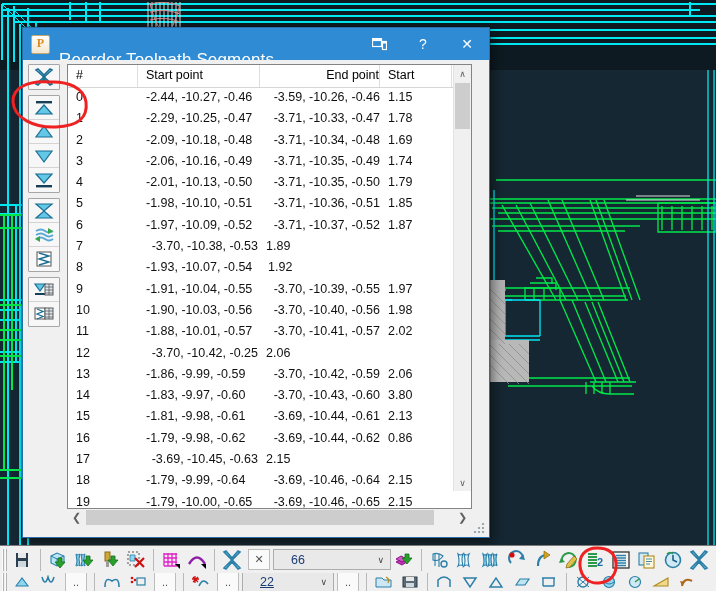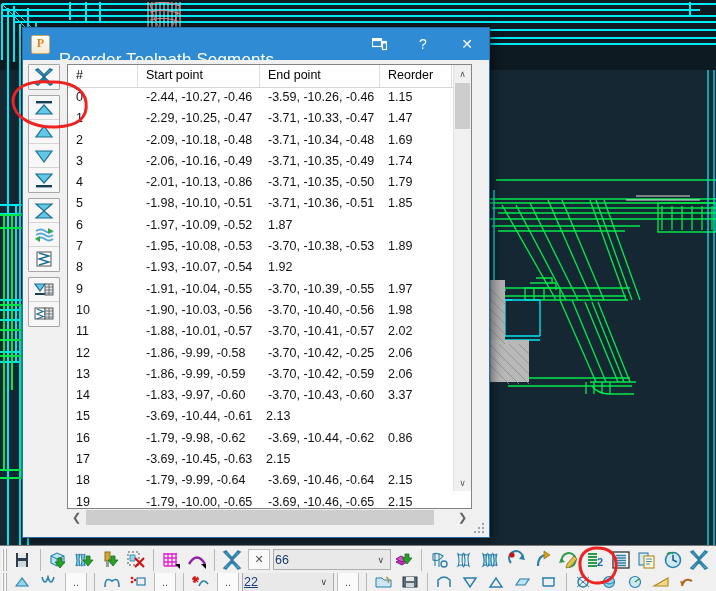--- a/index.html
+++ b/index.html
@@ -55,21 +55,21 @@
   #list-head{
     height:23px;background:#fff;border-bottom:1px solid #d6d6d6;display:flex;
     font-size:12.5px;color:#000;box-sizing:border-box;
   }
   #list-head .hcell{
     border-right:1px solid #dedede;padding:3px 0 0 8px;box-sizing:border-box;
     white-space:nowrap;overflow:hidden;cursor:default;
   }
   .c-idx{width:70px;}
   .c-sp{width:122px;}
-  .c-ep{width:120px;}
+  .c-ep{width:120px;text-align:right;}
   .c-len{width:72px;}
   .c-extra{flex:1 1 auto;border-right:none !important;}
 
   #rows{position:absolute;left:0;top:23px;right:0;bottom:0;overflow:hidden;background:#fff;}
   .row{display:flex;height:21.3px;font-size:12.5px;color:#111;align-items:flex-start;cursor:default;}
   .row .cell{padding:2px 0 0 8px;box-sizing:border-box;white-space:nowrap;overflow:hidden;}
 
   
   #vscroll{position:absolute;right:0;top:0;width:17px;bottom:17px;background:#f0f0f0;border-left:1px solid #e2e2e2;}
   .sb-arrow{width:17px;height:17px;display:flex;align-items:center;justify-content:center;color:#606060;font-size:9px;cursor:default;}
@@ -85,21 +85,21 @@
   #bottom-bars{position:absolute;left:0;top:545px;width:716px;height:46px;background:#f0f0f0;
                border-top:1px solid #7a7a7a;box-sizing:border-box;}
   .tbrow{height:27px;display:flex;align-items:center;padding-left:2px;box-sizing:border-box;}
   .tbrow2{height:18px;overflow:hidden;}
   .tbtn{width:26px;height:25px;display:flex;align-items:center;justify-content:center;cursor:default;flex:0 0 auto;}
   .tsep{width:1px;height:22px;background:#b9b9b9;margin:0 4px;flex:0 0 auto;}
   .grip{width:6px;height:22px;flex:0 0 auto;margin-right:2px;
         background:repeating-linear-gradient(to right,#ffffff 0 1px,#9d9d9d 1px 2px,transparent 2px 3px);
         opacity:.75;}
   .combo{width:118px;height:21px;background:#e9e9e9;border:1px solid #adadad;display:flex;align-items:center;
-         font-size:12.5px;color:#1a3d73;padding-left:1px;box-sizing:border-box;position:relative;cursor:default;flex:0 0 auto;}
+         font-size:12.5px;color:#1a3d73;padding-left:17px;box-sizing:border-box;position:relative;cursor:default;flex:0 0 auto;}
   .combo .chev{position:absolute;right:6px;color:#444;font-size:9px;}
   .combo.small{width:92px;text-decoration:underline;}
   .xclose{width:20px;height:19px;border:1px solid #bdbdbd;background:#fafafa;font-size:11px;color:#555;
           display:flex;align-items:center;justify-content:center;margin:0 3px;flex:0 0 auto;cursor:default;}
 
   
   .annot{position:absolute;pointer-events:none;}
 </style>
 </head>
 <body>
@@ -370,68 +370,68 @@
         </div>
       </div>
 
     </div>
 
     <div id="listview">
       <div id="list-head">
         <div class="hcell c-idx">#</div>
         <div class="hcell c-sp">Start point</div>
         <div class="hcell c-ep">End point</div>
-        <div class="hcell c-len">Reorder</div>
+        <div class="hcell c-len">Start</div>
         <div class="hcell c-extra"></div>
       </div>
       <div id="rows">
           <div class="row">
             <div class="cell c-idx">0</div>
             <div class="cell c-sp">-2.44, -10.27, -0.46</div>
             <div class="cell c-ep">-3.59, -10.26, -0.46</div>
             <div class="cell c-len">1.15</div>
           </div>
           <div class="row">
             <div class="cell c-idx">1</div>
             <div class="cell c-sp">-2.29, -10.25, -0.47</div>
             <div class="cell c-ep">-3.71, -10.33, -0.47</div>
-            <div class="cell c-len">1.47</div>
+            <div class="cell c-len">1.78</div>
           </div>
           <div class="row">
             <div class="cell c-idx">2</div>
             <div class="cell c-sp">-2.09, -10.18, -0.48</div>
             <div class="cell c-ep">-3.71, -10.34, -0.48</div>
             <div class="cell c-len">1.69</div>
           </div>
           <div class="row">
             <div class="cell c-idx">3</div>
             <div class="cell c-sp">-2.06, -10.16, -0.49</div>
             <div class="cell c-ep">-3.71, -10.35, -0.49</div>
             <div class="cell c-len">1.74</div>
           </div>
           <div class="row">
             <div class="cell c-idx">4</div>
-            <div class="cell c-sp">-2.01, -10.13, -0.86</div>
+            <div class="cell c-sp">-2.01, -10.13, -0.50</div>
             <div class="cell c-ep">-3.71, -10.35, -0.50</div>
             <div class="cell c-len">1.79</div>
           </div>
           <div class="row">
             <div class="cell c-idx">5</div>
             <div class="cell c-sp">-1.98, -10.10, -0.51</div>
             <div class="cell c-ep">-3.71, -10.36, -0.51</div>
             <div class="cell c-len">1.85</div>
           </div>
           <div class="row">
             <div class="cell c-idx">6</div>
             <div class="cell c-sp">-1.97, -10.09, -0.52</div>
+            <div class="cell c-ep">-3.71, -10.37, -0.52</div>
             <div class="cell c-len">1.87</div>
           </div>
           <div class="row">
             <div class="cell c-idx">7</div>
-            <div class="cell c-sp">-1.95, -10.08, -0.53</div>
             <div class="cell c-ep">-3.70, -10.38, -0.53</div>
             <div class="cell c-len">1.89</div>
           </div>
           <div class="row">
             <div class="cell c-idx">8</div>
             <div class="cell c-sp">-1.93, -10.07, -0.54</div>
             <div class="cell c-len">1.92</div>
           </div>
           <div class="row">
             <div class="cell c-idx">9</div>
@@ -446,38 +446,38 @@
             <div class="cell c-len">1.98</div>
           </div>
           <div class="row">
             <div class="cell c-idx">11</div>
             <div class="cell c-sp">-1.88, -10.01, -0.57</div>
             <div class="cell c-ep">-3.70, -10.41, -0.57</div>
             <div class="cell c-len">2.02</div>
           </div>
           <div class="row">
             <div class="cell c-idx">12</div>
-            <div class="cell c-sp">-1.86, -9.99, -0.58</div>
             <div class="cell c-ep">-3.70, -10.42, -0.25</div>
             <div class="cell c-len">2.06</div>
           </div>
           <div class="row">
             <div class="cell c-idx">13</div>
             <div class="cell c-sp">-1.86, -9.99, -0.59</div>
             <div class="cell c-ep">-3.70, -10.42, -0.59</div>
             <div class="cell c-len">2.06</div>
           </div>
           <div class="row">
             <div class="cell c-idx">14</div>
             <div class="cell c-sp">-1.83, -9.97, -0.60</div>
             <div class="cell c-ep">-3.70, -10.43, -0.60</div>
-            <div class="cell c-len">3.37</div>
+            <div class="cell c-len">3.80</div>
           </div>
           <div class="row">
             <div class="cell c-idx">15</div>
+            <div class="cell c-sp">-1.81, -9.98, -0.61</div>
             <div class="cell c-ep">-3.69, -10.44, -0.61</div>
             <div class="cell c-len">2.13</div>
           </div>
           <div class="row">
             <div class="cell c-idx">16</div>
             <div class="cell c-sp">-1.79, -9.98, -0.62</div>
             <div class="cell c-ep">-3.69, -10.44, -0.62</div>
             <div class="cell c-len">0.86</div>
           </div>
           <div class="row">

